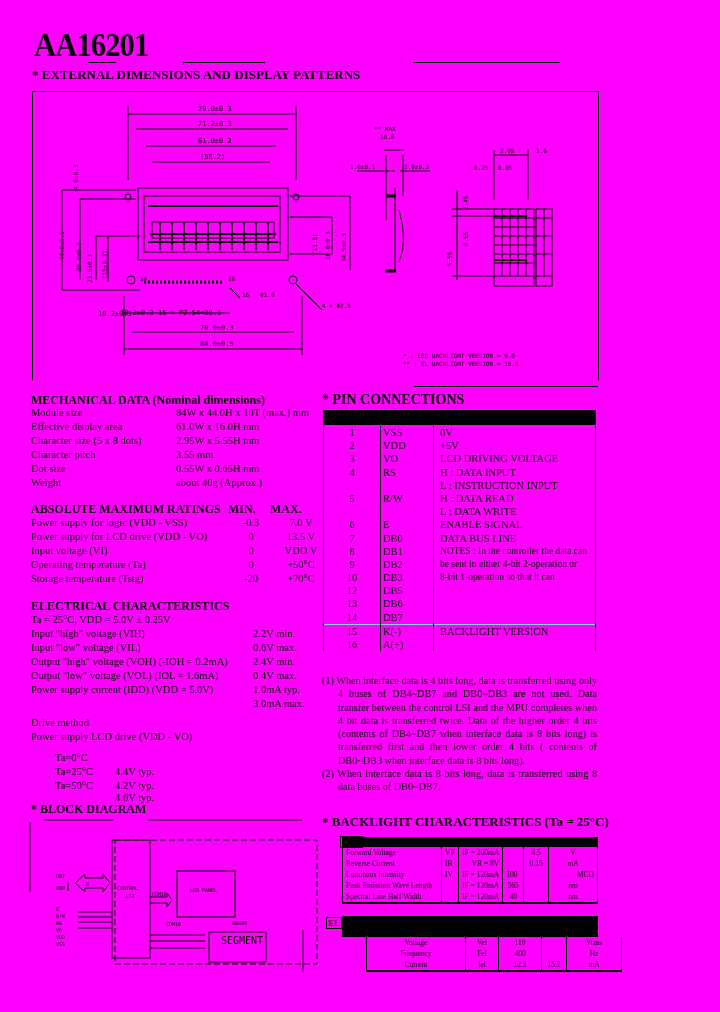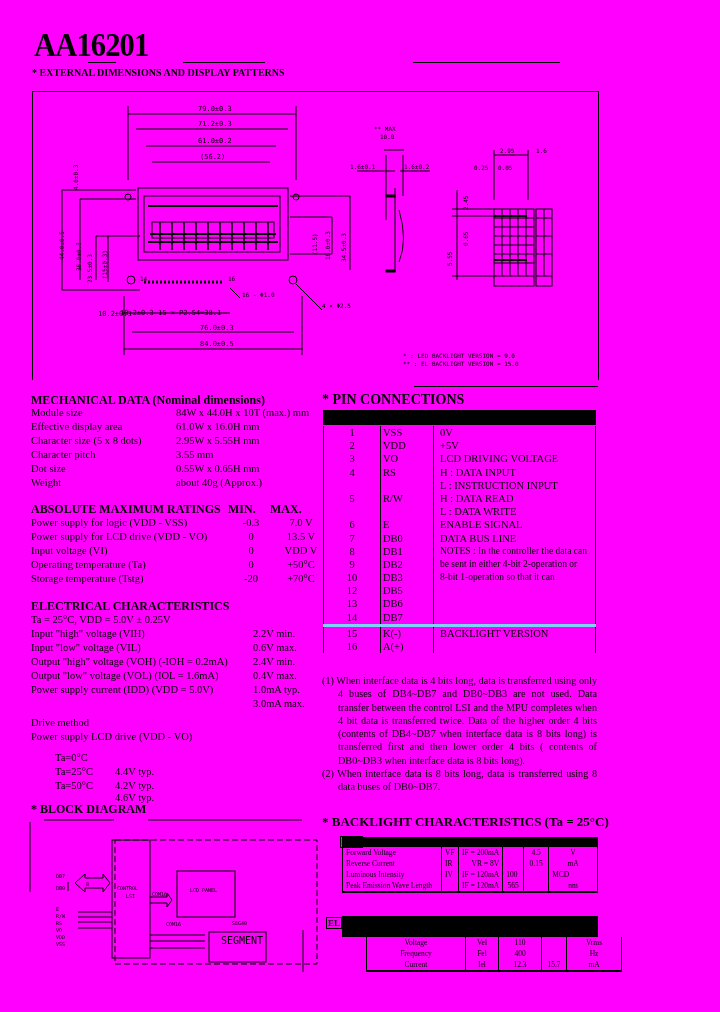--- a/index.html
+++ b/index.html
@@ -3,21 +3,21 @@
 <meta charset="utf-8">
 <style>
   html, body { margin:0; padding:0; }
   body {
     width:720px; height:1012px; background:#ff00ff; position:relative; overflow:hidden;
     font-family:"Liberation Serif", serif; color:#000;
   }
   .abs { position:absolute; }
   .title { left:34px; top:26px; font-size:34px; font-weight:bold; letter-spacing:-1px; transform:scaleX(0.9); transform-origin:left; }
   .hline { position:absolute; height:1px; background:#000; }
-  .sec-h { font-weight:bold; font-size:10px; white-space:nowrap; }
+  .sec-h { font-weight:bold; font-size:13px; white-space:nowrap; }
   .sec-h.big { font-size:14px; }
   .drawing-frame { left:32px; top:91px; width:567px; height:289px; border-left:1px solid #000; border-top:1px solid #000; border-right:1px solid #000; box-sizing:border-box; }
   .small { font-size:10.5px; white-space:nowrap; }
   .mech-row { position:absolute; left:31px; font-size:10.5px; width:280px; white-space:nowrap; }
   .mech-row .v { position:absolute; left:145px; }
   .amr-row { position:absolute; left:31px; font-size:10.5px; width:290px; white-space:nowrap; }
   .amr-row .mn { position:absolute; left:205px; width:30px; text-align:center; }
   .amr-row .mx { position:absolute; left:245px; width:50px; text-align:center; }
   .ec-row { position:absolute; left:31px; font-size:10.5px; width:290px; white-space:nowrap; }
   .ec-row .v { position:absolute; left:222px; }
@@ -357,21 +357,21 @@
     <tr>
         <td class="c1">13</td>
         <td class="c2">DB6</td>
         <td class="c3"></td>
       </tr>
     <tr>
         <td class="c1">14</td>
         <td class="c2">DB7</td>
         <td class="c3"></td>
       </tr>
-    <tr style="border-top:3px solid #7dd3fc;">
+    <tr style="border-top:1px solid #7dd3fc;">
         <td class="c1">15</td>
         <td class="c2">K(-)</td>
         <td class="c3">BACKLIGHT VERSION</td>
       </tr>
     <tr>
         <td class="c1">16</td>
         <td class="c2">A(+)</td>
         <td class="c3"></td>
       </tr>
   </tbody>
@@ -403,27 +403,35 @@
         <td></td>
         <td style="text-align:center">0.15</td>
         <td style="text-align:center">mA</td>
       </tr>
   <tr>
         <td>Luminous Intensity</td>
         <td>IV</td>
         <td style="text-align:right">IF = 120mA</td>
         <td style="text-align:left">100</td>
         <td></td>
-        <td style="text-align:left">MCD</td>
+        <td style="text-align:right">MCD</td>
       </tr>
   <tr>
         <td>Peak Emission Wave Length</td>
         <td></td>
         <td style="text-align:right">IF = 120mA</td>
         <td style="text-align:center">565</td>
+        <td></td>
+        <td style="text-align:center">nm</td>
+      </tr>
+  <tr>
+        <td>Spectral Line Half Width</td>
+        <td></td>
+        <td style="text-align:right">IF = 120mA</td>
+        <td style="text-align:center">40</td>
         <td></td>
         <td style="text-align:center">nm</td>
       </tr>
 </tbody>
   </table>
 
 <div class="tag" style="left:326px;top:917px;">EL</div>
 <div class="bl-head" style="left:342px;top:916px;width:256px;height:21px;"></div>
 <table class="bl" style="left:342px;top:937px;width:256px;border-bottom:2px solid #000;margin-left:24px;">
   <tbody>

